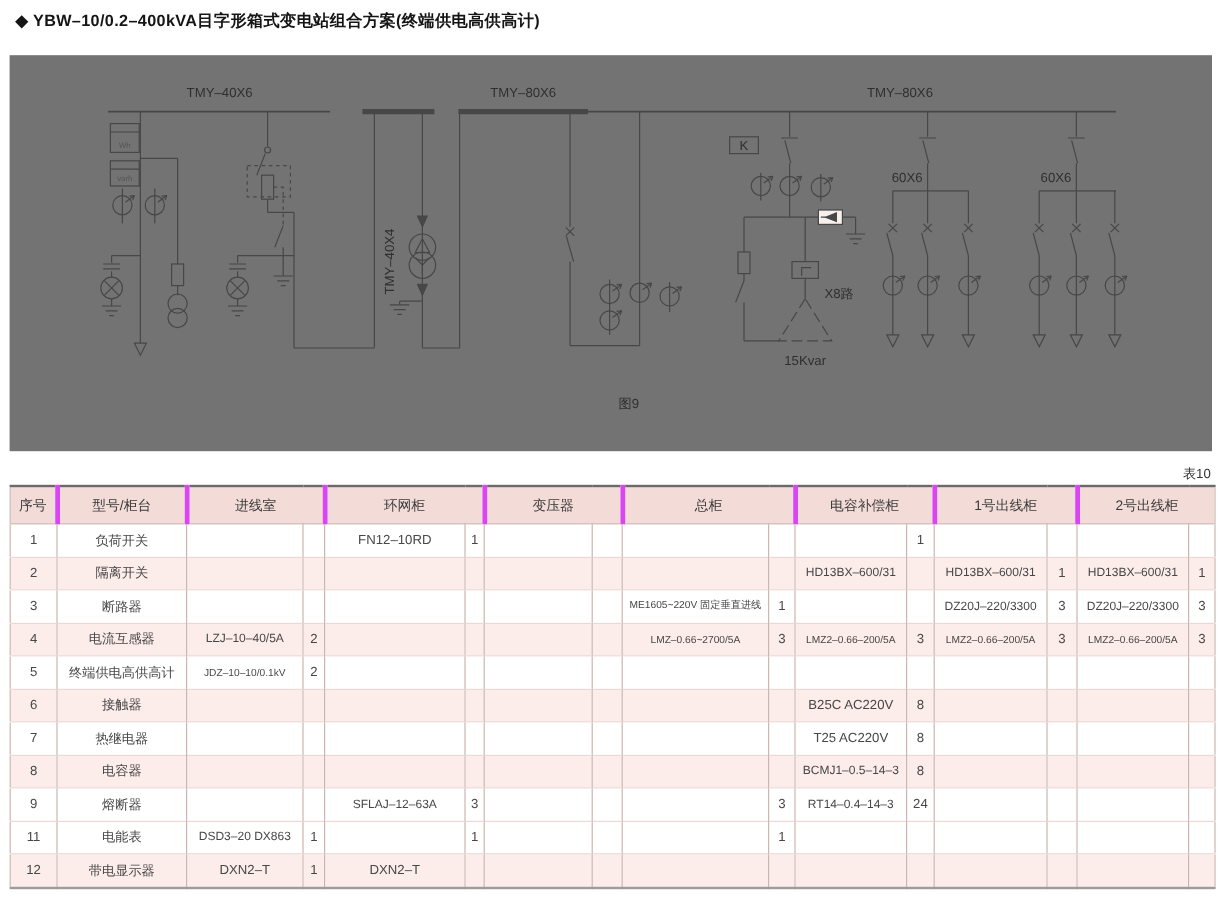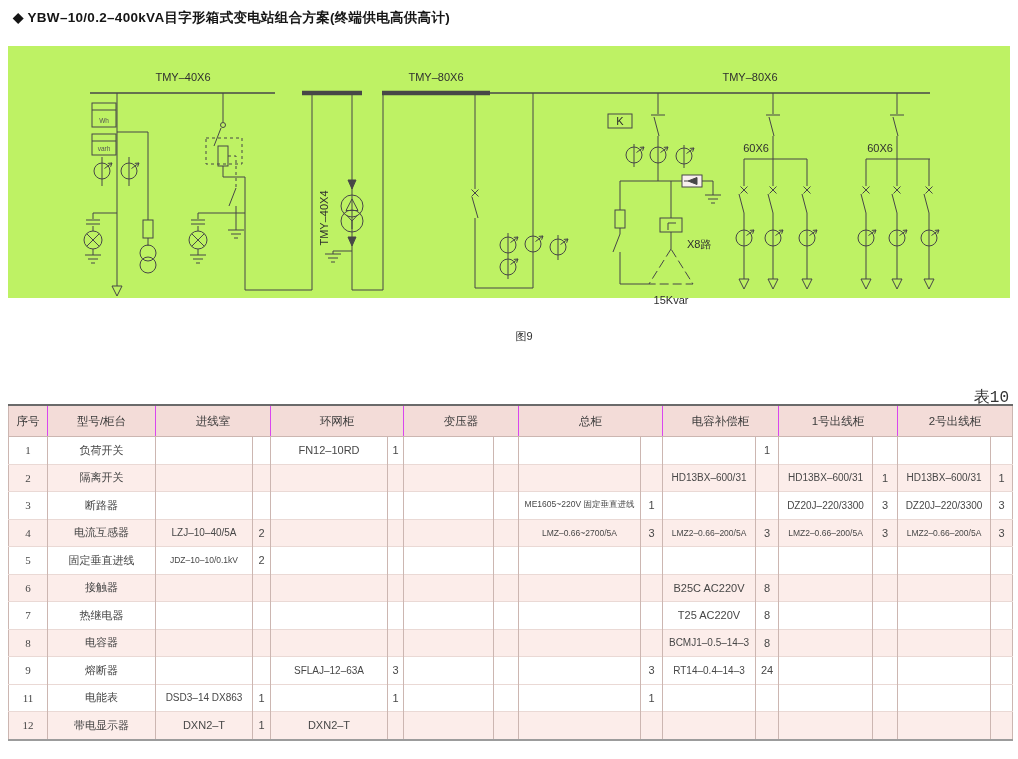--- a/index.html
+++ b/index.html
@@ -1,31 +1,31 @@
 <!DOCTYPE html>
 <html><head>
 <meta charset="utf-8">
 <style>
   html,body{margin:0;padding:0;}
   body{width:1018px;height:759px;background:#ffffff;position:relative;
        font-family:"Liberation Sans",sans-serif;overflow:hidden;}
   .title{position:absolute;left:13px;top:9px;font-size:13.5px;font-weight:bold;color:#151515;letter-spacing:.3px;}
-  .panel{position:absolute;left:8px;top:46px;width:1002px;height:252px;background:#bef264;}
+  .panel{position:absolute;left:8px;top:46px;width:1002px;height:330px;background:#737373;}
   .panel svg{display:block;}
   svg text{stroke:none;fill:#2f2f2f;font-family:"Liberation Sans",sans-serif;font-size:11px;}
   svg text.tiny{font-size:6.5px;fill:#555;}
-  .tag10{position:absolute;right:9px;top:387px;font-size:16px;color:#333;font-family:Liberation Mono, monospace;}
+  .tag10{position:absolute;right:9px;top:387px;font-size:11px;color:#333;}
   table.spec{position:absolute;left:8px;top:404px;width:1004px;border-collapse:collapse;table-layout:fixed;
              border-left:1px solid #ccb6b1;border-right:1px solid #ccb6b1;
              border-top:2px solid #6a6a6a;border-bottom:2px solid #9c9c9c;}
   table.spec th{background:#f3dcd8;height:28px;font-size:11.5px;font-weight:normal;color:#3a3a3a;
-                border-left:1px solid #d946ef;border-bottom:1px solid #ccb6b1;white-space:nowrap;overflow:hidden;}
+                border-left:4px solid #d946ef;border-bottom:1px solid #ccb6b1;white-space:nowrap;overflow:hidden;}
   table.spec td{height:24.5px;font-size:11px;color:#474747;text-align:center;vertical-align:middle;
                 border-left:1px solid #ccb6b1;border-top:1px solid #ead9d5;white-space:nowrap;overflow:hidden;}
-  table.spec th:first-child,table.spec td:first-child{border-left:none;font-family:Liberation Serif, serif;}
+  table.spec th:first-child,table.spec td:first-child{border-left:none;}
   table.spec tr.alt td{background:#fcedea;}
   table.spec td.s{font-size:10px;}
   table.spec td.xs{font-size:8.5px;margin-left:18px;}
 </style>
 </head>
 <body>
 
 <div class="title">
   <span>◆</span>
   <span>YBW–10/0.2–400kVA目字形箱式变电站组合方案(终端供电高供高计)</span>
@@ -375,21 +375,21 @@
         <td>3</td>
         <td class="xs">LMZ2–0.66–200/5A</td>
         <td>3</td>
         <td class="xs">LMZ2–0.66–200/5A</td>
         <td>3</td>
         <td class="xs">LMZ2–0.66–200/5A</td>
         <td>3</td>
       </tr>
       <tr>
         <td>5</td>
-        <td>固定垂直进线</td>
+        <td>终端供电高供高计</td>
         <td class="xs">JDZ–10–10/0.1kV</td>
         <td>2</td>
         <td></td>
         <td></td>
         <td></td>
         <td></td>
         <td></td>
         <td></td>
         <td></td>
         <td></td>
@@ -466,21 +466,21 @@
         <td class="s">RT14–0.4–14–3</td>
         <td>24</td>
         <td></td>
         <td></td>
         <td></td>
         <td></td>
       </tr>
       <tr>
         <td>11</td>
         <td>电能表</td>
-        <td class="s">DSD3–14 DX863</td>
+        <td class="s">DSD3–20 DX863</td>
         <td>1</td>
         <td></td>
         <td>1</td>
         <td></td>
         <td></td>
         <td></td>
         <td>1</td>
         <td></td>
         <td></td>
         <td></td>

